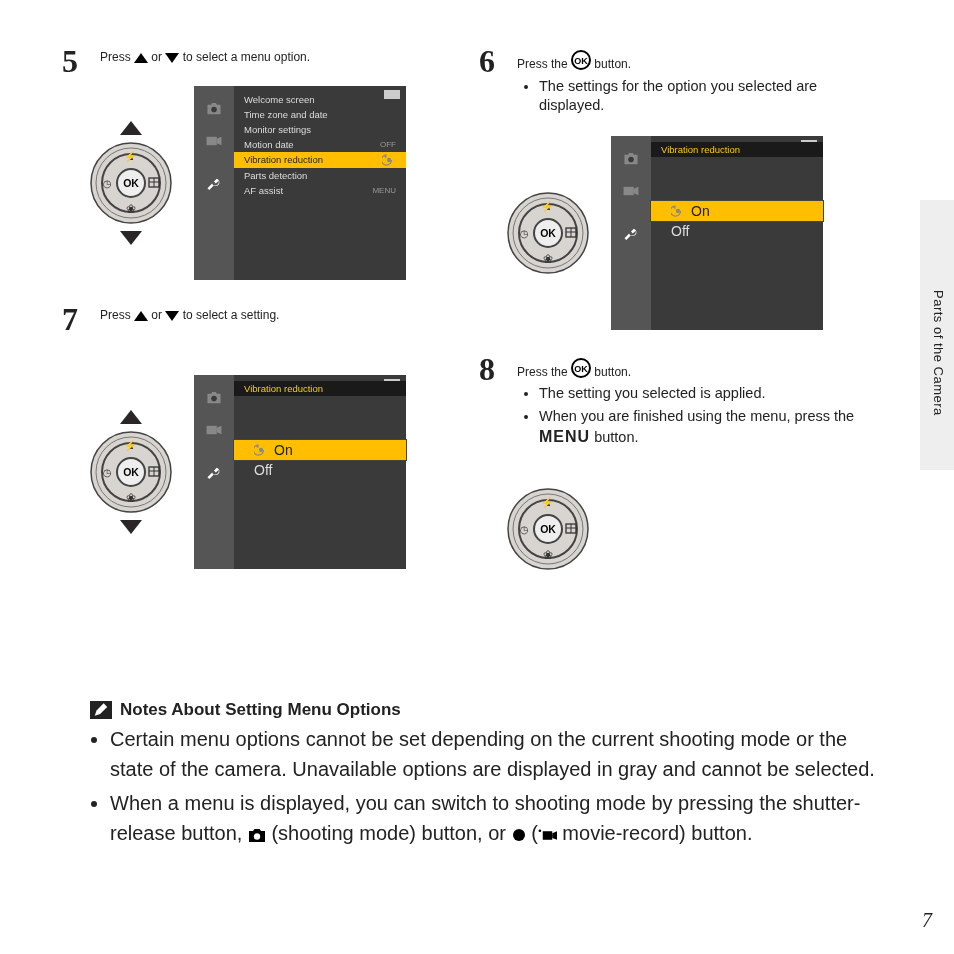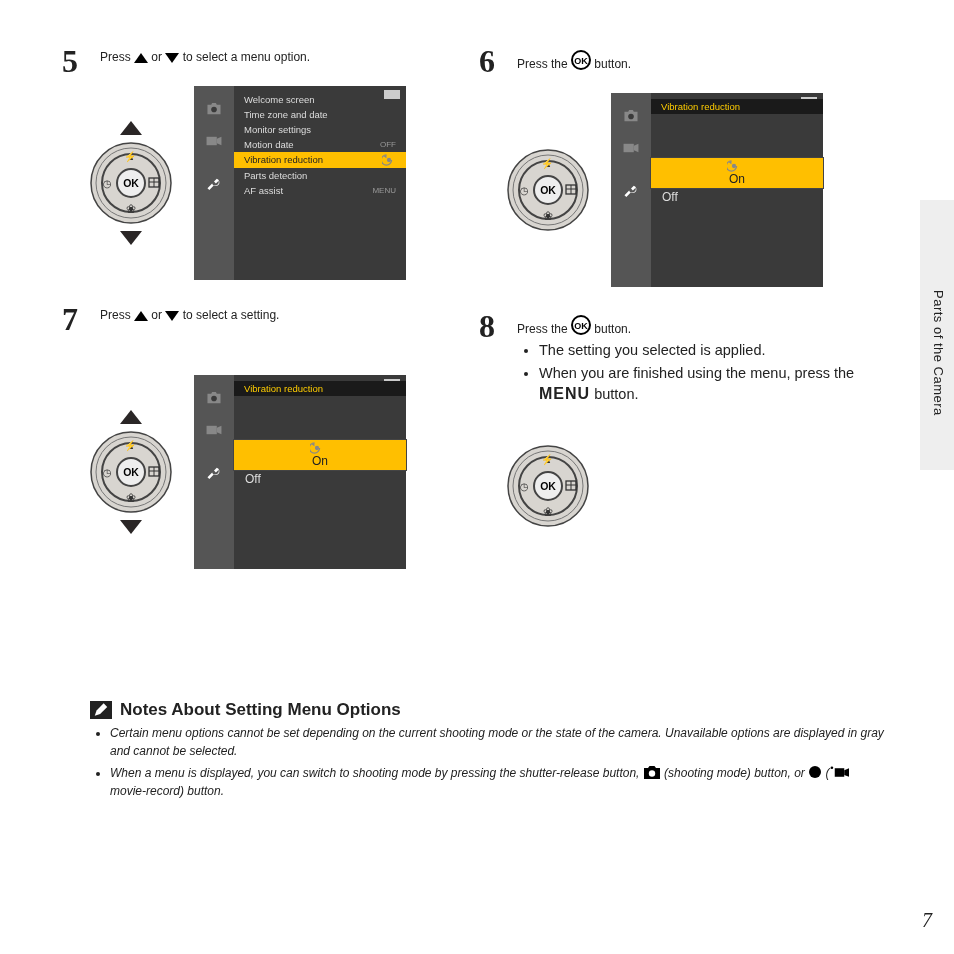--- a/index.html
+++ b/index.html
@@ -172,43 +172,41 @@
   .note-icon {
     width: 22px; height: 18px;
     background: #222;
     display: inline-flex;
     align-items: center;
     justify-content: center;
   }
   ul.notes-list {
     margin: 2px 0 0 0;
     padding: 0 0 0 20px;
-    font-size: 12px;
+    font-size: 20px;
     line-height: 1.5;
-    font-style: italic;
   }
   ul.notes-list li { margin-bottom: 4px; }
   .page-num {
     position: absolute;
     right: 22px;
     bottom: 22px;
     font-size: 20px;
     font-style: italic;
     font-family: "Georgia", serif;
   }
   .menu-text {
     font-family: "Arial Black","Segoe UI",sans-serif;
     font-weight: 900;
     letter-spacing: 1px;
     font-size: 16px;
   }
   .lcd .row-opt {
-    padding: 2px 11px;
-    font-size: 12px;
-    flex-direction: column;
+    padding: 2px 20px;
+    font-size: 14px;
   }
   .lcd .row-opt.sel {
     background: #ffbf00;
     color:#222;
     outline: 1.5px solid #444;
     display:flex; align-items:center;
   }
 </style>
 </head>
 <body>
@@ -406,20 +404,23 @@
 
     <div class="col">
 
       <div class="step">
         <div class="step-num">6</div>
         <div class="step-text">
           <span>Press the </span><svg width="20" height="20">
               <use href="#ok-btn"></use>
             </svg><span> button.</span>
         </div>
+        <ul class="sub">
+          <li>The settings for the option you selected are displayed.</li>
+        </ul>
       </div>
       <div class="fig-row">
         <div class="dial-wrap noarrow">
           <svg class="dial" viewBox="0 0 82 82">
               <use href="#dial-full"></use>
             </svg>
         </div>
         <div class="lcd">
           <div class="battery"></div>
           <div class="lcd-side">

